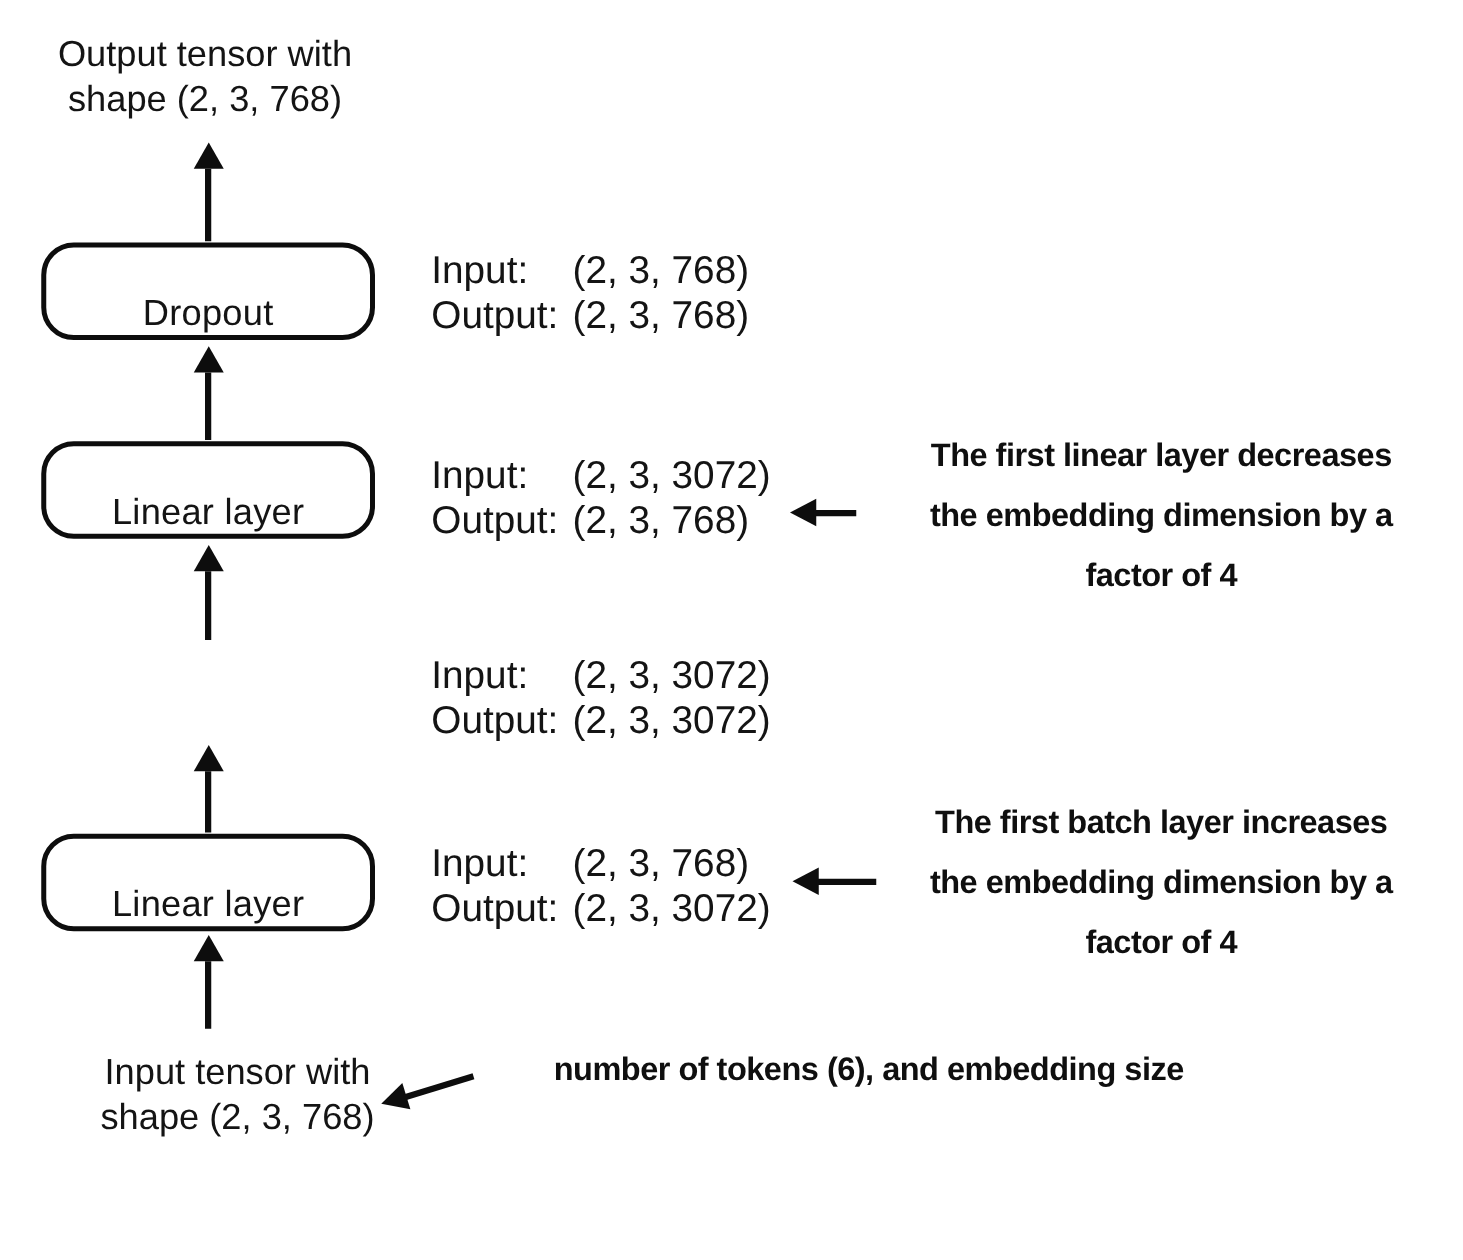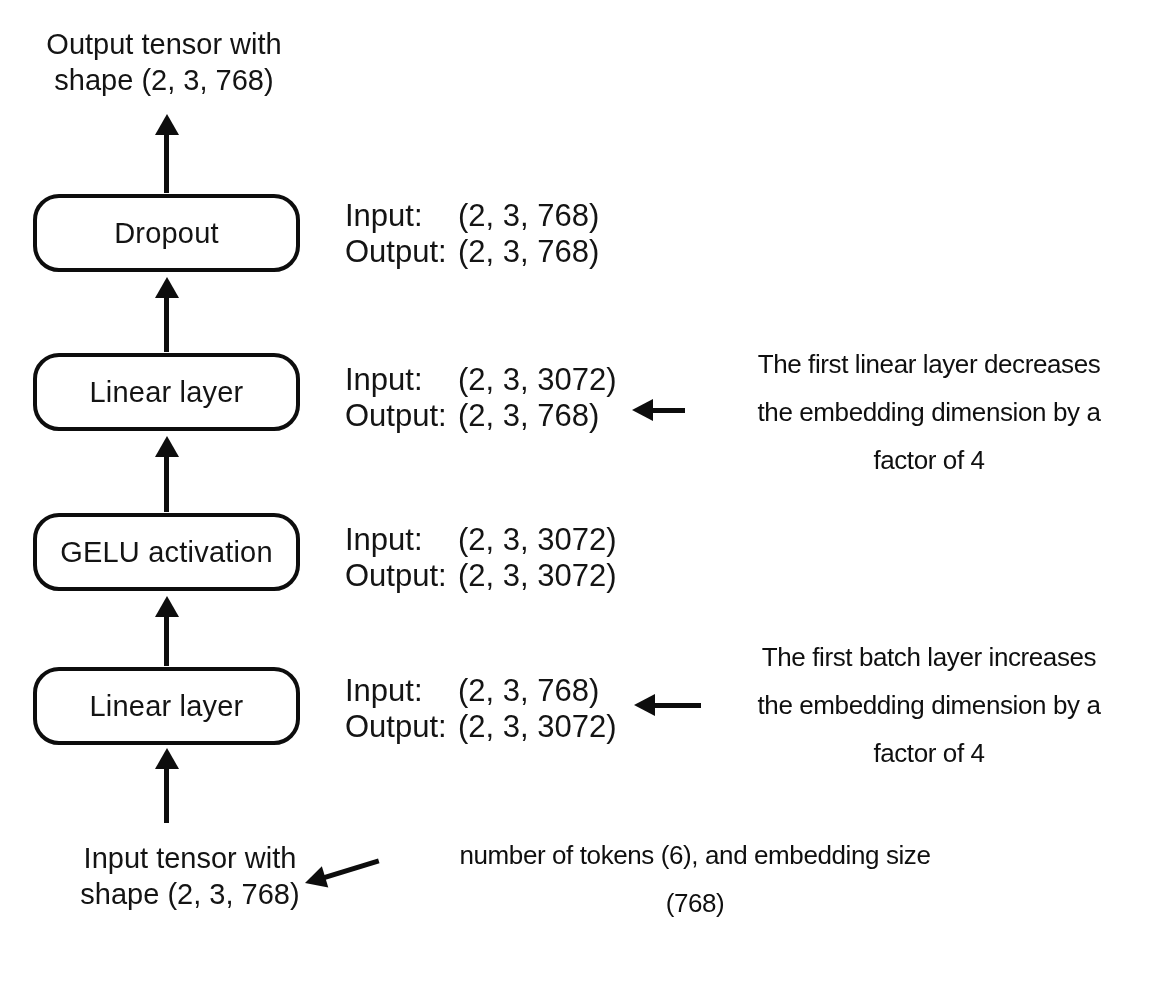--- a/index.html
+++ b/index.html
@@ -12,21 +12,21 @@
     color:#121212;
     overflow:hidden;
   }
   
   .layer-box{
     position:absolute;
     left:33px;width:267px;height:78px;
     border:4px solid #0d0d0d;
     border-radius:26px;
     background:#ffffff;
-    display:flex;align-items:center;justify-content:center;
+    display:flex;align-items:flex-end;justify-content:center;
     box-sizing:border-box;
   }
   .layer-box .layer-label{
     font-size:29px;
     color:#141414;
     letter-spacing:0.2px;
   }
   #box-dropout{top:194px;}
   #box-linear-top{top:353px;}
   #box-gelu{top:513px;}
@@ -98,21 +98,21 @@
   #arrow-note-increase{left:634px;top:694px;width:67px;}
   #arrow-note-tensor{
     left:305px;top:872px;width:77px;
     transform-origin:left center;
     transform:rotate(-17deg);
   }
 
   
   .annotation{
     position:absolute;
-    font-weight:normal;
+    font-weight:bold;
     font-size:26px;
     line-height:48px;
     letter-spacing:-0.4px;
     text-align:center;
     color:#0f0f0f;
   }
   #annotation-decrease{left:693px;top:340px;width:472px;}
   #annotation-increase{left:693px;top:633px;width:472px;}
   #annotation-tensor{left:345px;top:831px;width:700px;line-height:48px;}
 </style>
@@ -146,23 +146,20 @@
       <div class="head"></div>
       <div class="shaft"></div>
     </div>
 
   <div class="layer-box" id="box-dropout">
     <span class="layer-label">Dropout</span>
   </div>
   <div class="layer-box" id="box-linear-top">
     <span class="layer-label">Linear layer</span>
   </div>
-  <div class="layer-box" id="box-gelu">
-    <span class="layer-label">GELU activation</span>
-  </div>
   <div class="layer-box" id="box-linear-bottom">
     <span class="layer-label">Linear layer</span>
   </div>
 
   <div class="io-group" id="io-dropout">
     <div class="io-row">
       <span class="io-key">Input:</span>
       <span class="io-val">(2, 3, 768)</span>
     </div>
     <div class="io-row">
@@ -224,21 +221,20 @@
   </div>
 
   <div class="annotation" id="annotation-increase">
     <div>The first batch layer increases</div>
     <div>the embedding dimension by a</div>
     <div>factor of 4</div>
   </div>
 
   <div class="annotation" id="annotation-tensor">
     <div>number of tokens (6), and embedding size</div>
-    <div>(768)</div>
   </div>
 
   <div class="tensor-label" id="input-tensor-label">
     <div>Input tensor with</div>
     <div>shape (2, 3, 768)</div>
   </div>
 
 </div>
 
 </body></html>

